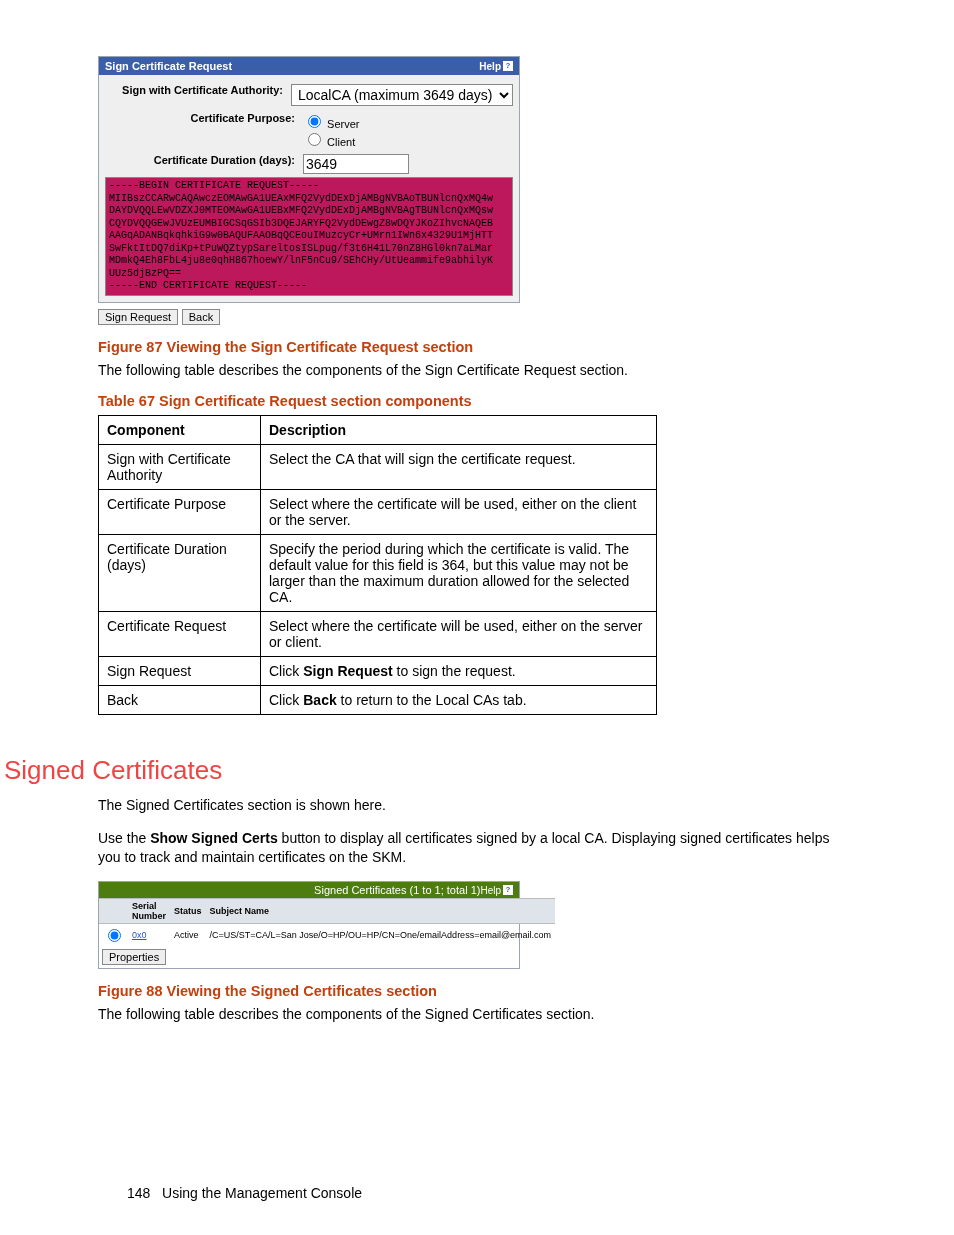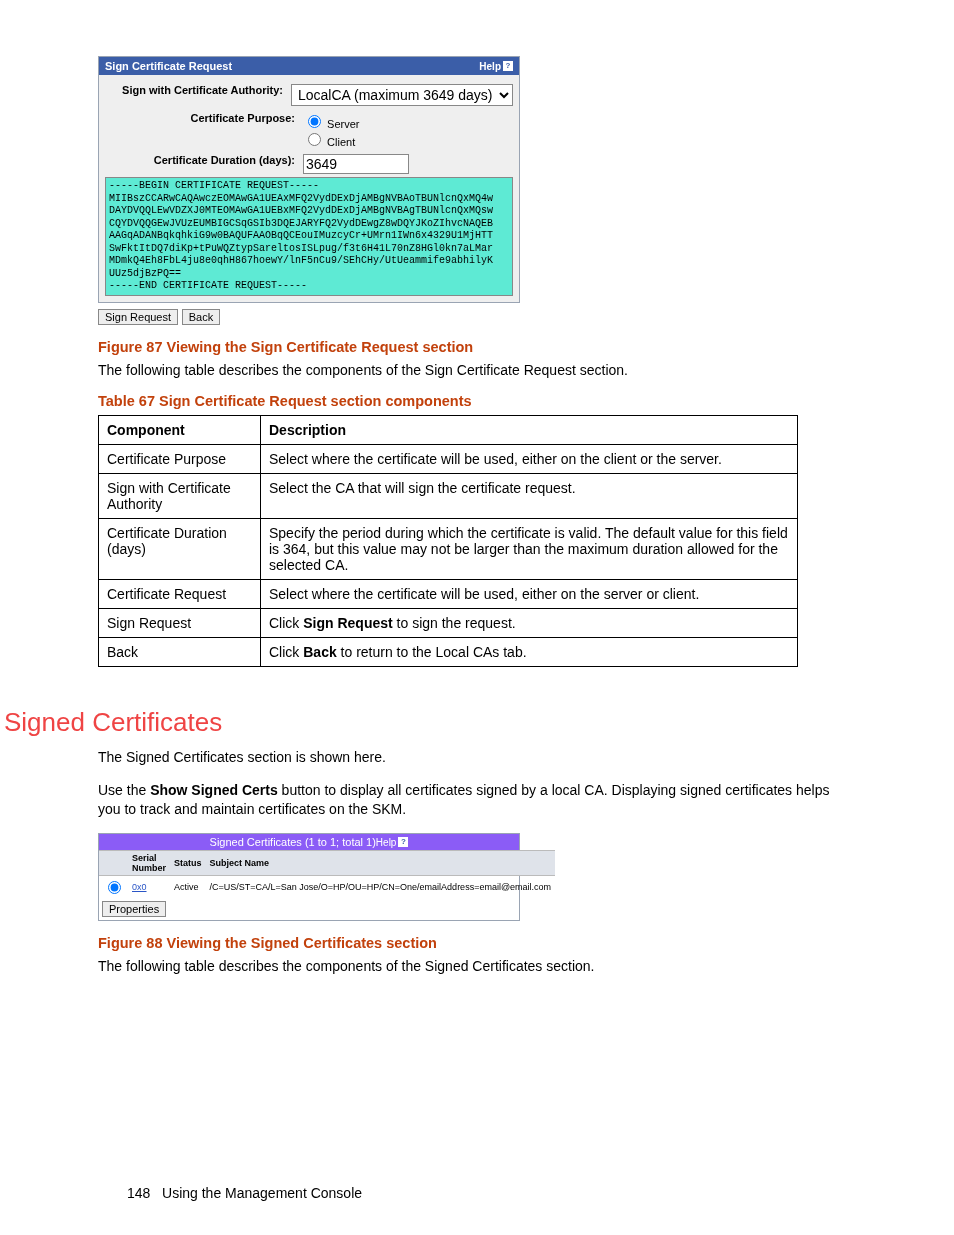--- a/index.html
+++ b/index.html
@@ -75,21 +75,21 @@
   }
   .radio-stack label {
     display: block;
     font-size: 11px;
   }
   .cert-label {
     font-size: 11px;
     padding: 2px 0;
   }
   .cert-box {
-    background: #5eead4;
+    background: #be185d;
     border: 1px solid #888;
     font-family: "Courier New", monospace;
     font-size: 10px;
     white-space: pre;
     padding: 2px 3px;
     line-height: 1.25;
     overflow: hidden;
   }
   .panel-buttons {
     padding: 4px 0 0 0;
@@ -101,25 +101,25 @@
     background: #eee;
     border: 1px solid #888;
   }
   
   .signed-panel {
     width: 420px;
     border: 1px solid #9aa4b3;
     font-size: 10px;
   }
   .signed-title {
-    background: #8b5cf6;
+    background: #4d7c0f;
     color: #fff;
     padding: 2px 6px;
     display: flex;
-    justify-content: center;
+    justify-content: flex-end;
     align-items: center;
     font-size: 11px;
   }
   .signed-title .help {
     font-size: 10px;
     display: flex;
     gap: 2px;
     align-items: center;
   }
   .signed-title .qm {
@@ -162,21 +162,21 @@
     margin: 14px 0 6px 0;
   }
   .body-text {
     font-size: 14px;
     margin: 6px 0 14px 0;
     line-height: 1.35;
   }
   
   table.doc-table {
     border-collapse: collapse;
-    width: 700px;
+    width: 559px;
     font-size: 14px;
   }
   table.doc-table th,
   table.doc-table td {
     border: 1px solid #000;
     padding: 6px 8px;
     vertical-align: top;
     text-align: left;
   }
   table.doc-table th {
@@ -255,26 +255,26 @@
 
   <table class="doc-table">
     <thead>
       <tr>
         <th style="width:145px">Component</th>
         <th>Description</th>
       </tr>
     </thead>
     <tbody>
       <tr>
+        <td>Sign with Certificate Authority</td>
+        <td>Select the CA that will sign the certificate request.</td>
+      </tr>
+      <tr>
         <td>Certificate Purpose</td>
         <td>Select where the certificate will be used, either on the client or the server.</td>
-      </tr>
-      <tr>
-        <td>Sign with Certificate Authority</td>
-        <td>Select the CA that will sign the certificate request.</td>
       </tr>
       <tr>
         <td>Certificate Duration (days)</td>
         <td>Specify the period during which the certificate is valid. The default value for this field is 364, but this value may not be larger than the maximum duration allowed for the selected CA.</td>
       </tr>
       <tr>
         <td>Certificate Request</td>
         <td>Select where the certificate will be used, either on the server or client.</td>
       </tr>
       <tr>

